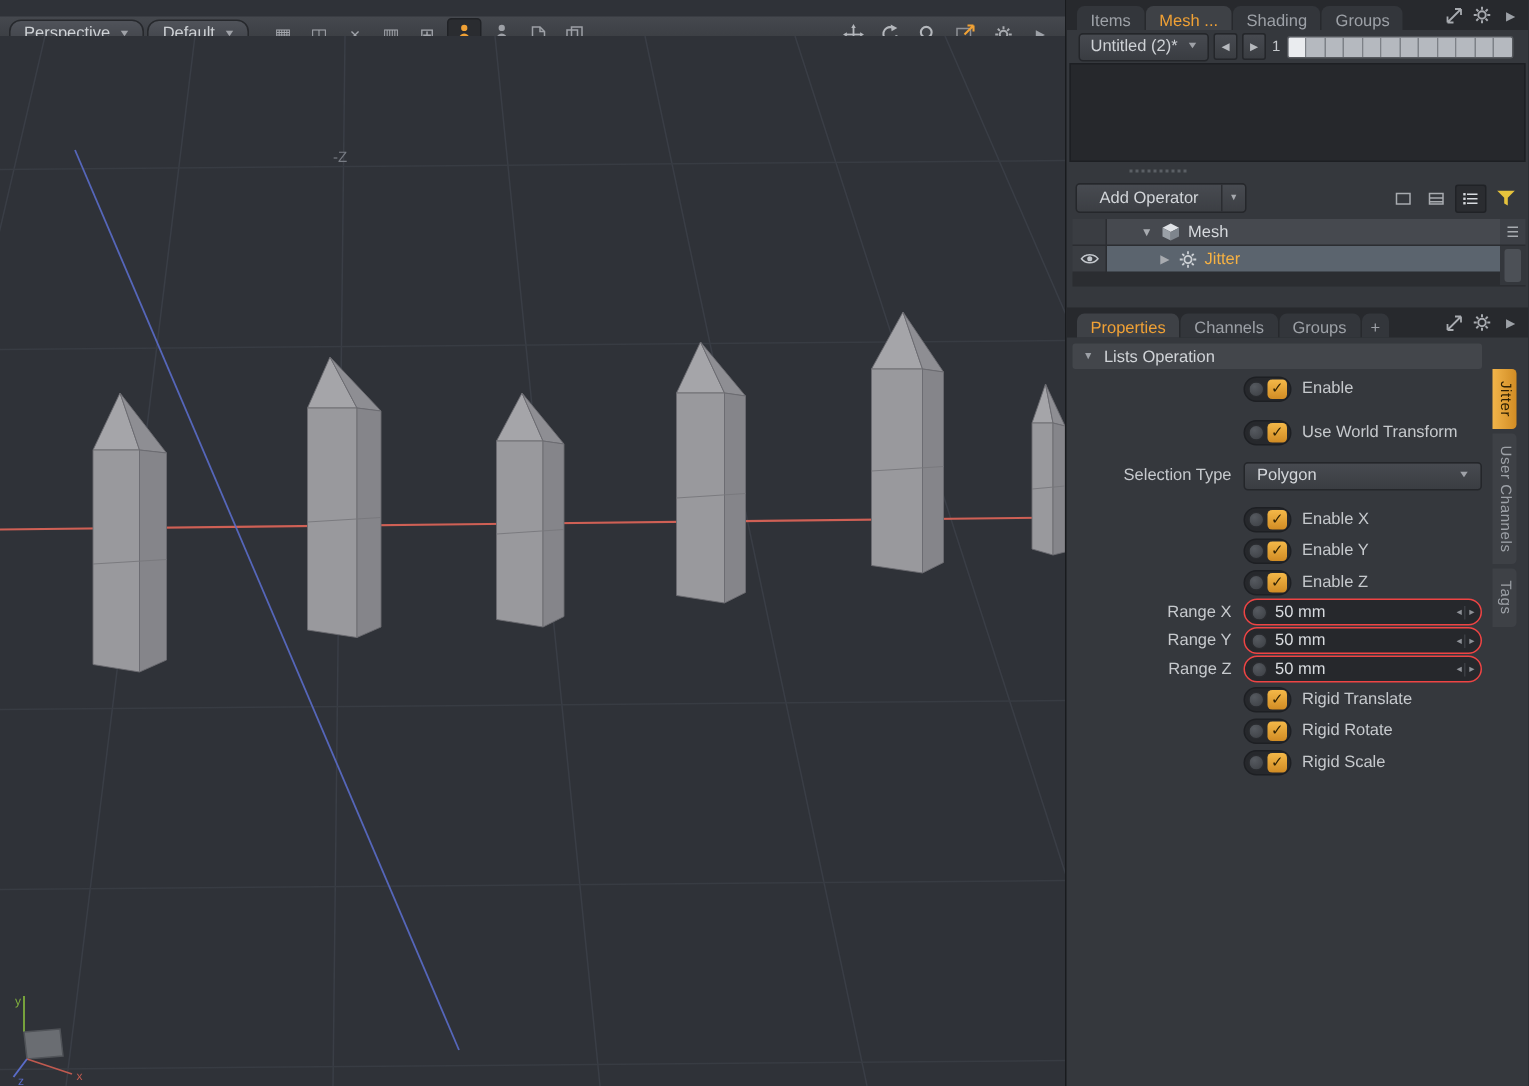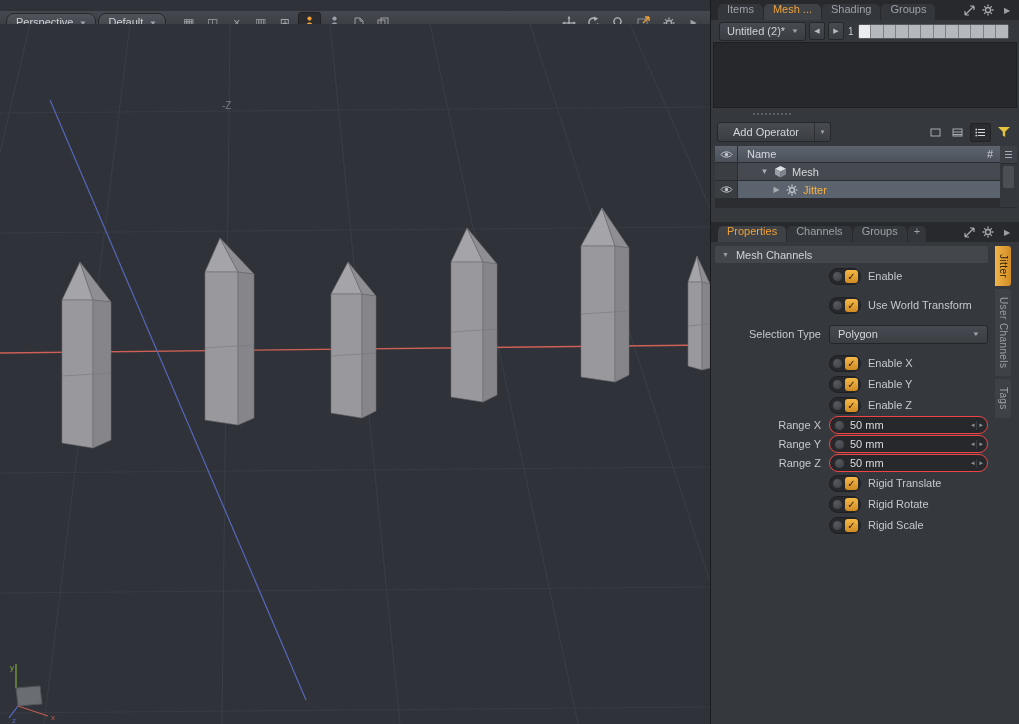--- a/index.html
+++ b/index.html
@@ -25,21 +25,21 @@
   .scene-svg{position:absolute;left:0;top:0}
   .axis-label{position:absolute;left:222px;top:76px;font-size:10px;color:#777b83}
   .hud{position:absolute;right:13px;bottom:6px;text-align:right;line-height:15px;color:#caccd1}
   .hud .hl{color:#f0a135}
   .gizmo{position:absolute;left:4px;bottom:0}
 
   
   .rpanel{position:absolute;left:710px;top:0;width:309px;height:724px;background:#35383d;
       border-left:1px solid #191b1e;box-sizing:border-box}
   .tabbar{height:20px;background:#27292d;display:flex;align-items:flex-end;padding-left:7px}
-  .tab{height:16px;display:flex;align-items:flex-start;padding:0 9px;margin-right:1px;
+  .tab{height:16px;display:flex;align-items:flex-end;padding:0 9px;margin-right:1px;
       background:#33363b;border-radius:5px 5px 0 0;color:#9da1a7;line-height:1}
   .tab.sel{background:#3e4146;color:#f0a135}
   .tab.plus{padding:0 6px}
   .baricons{margin-left:auto;display:flex;align-items:center;gap:5px;padding:0 5px 3px 0}
   .baricon{display:flex;align-items:center;justify-content:center;width:14px;height:14px}
   .tri{font-size:8px;color:#9da1a7}
 
   .scene-row{display:flex;align-items:center;gap:3px;height:22px;padding:0 10px 0 8px}
   .dd{display:flex;align-items:center;gap:7px;height:17px;background:linear-gradient(#474a50,#3a3d42);
       border:1px solid #24262a;border-radius:3px;padding:0 7px;color:#ced1d5}
@@ -399,32 +399,20 @@
         <div class="vbtn">
           <svg width="12" height="11" viewBox="0 0 12 11">
               <polygon points="0,0 12,0 7.2,4.8 7.2,10 4.8,8.6 4.8,4.8" fill="#e6c33c"></polygon>
             </svg>
         </div>
       </div>
     </div>
 
     <div class="ilist">
       <div class="listmain">
-        <div class="lrow head">
-          <div class="eyecell">
-            <svg width="13" height="9" viewBox="0 0 13 9">
-                <path d="M1 4.5 C3.5 1 9.5 1 12 4.5 C9.5 8 3.5 8 1 4.5 Z" fill="none" stroke="#c3c7cc"></path>
-                <circle cx="6.5" cy="4.5" r="1.7" fill="#c3c7cc"></circle>
-              </svg>
-          </div>
-          <div class="rowbody">
-            <span>Name</span>
-            <span class="right">#</span>
-          </div>
-        </div>
         <div class="lrow row-mesh">
           <div class="eyecell"></div>
           <div class="rowbody">
             <span class="indent1"></span>
             <span class="treearrow">▼</span>
             <svg width="13" height="13" viewBox="0 0 13 13">
                 <polygon points="6.5,1 12,3.8 6.5,6.6 1,3.8" fill="#dfe2e6"></polygon>
                 <polygon points="1,3.8 6.5,6.6 6.5,12.4 1,9.6" fill="#9aa0a7"></polygon>
                 <polygon points="12,3.8 6.5,6.6 6.5,12.4 12,9.6" fill="#7e858d"></polygon>
               </svg>
@@ -495,21 +483,21 @@
         </div>
         <div class="baricon">
             <span class="tri">▶</span>
           </div>
       </div>
     </div>
 
     <div class="pbody">
       <div class="section-hd">
         <span class="tri">▼</span>
-        <span>Mesh Channels</span>
+        <span>Lists Operation</span>
       </div>
 
       <div class="prow">
         <div class="plabel"></div>
         <div class="pctrl">
           <div class="toggle">
             <span class="knob"></span>
             <span class="chk">✓</span>
           </div>
           <span class="tlabel">Enable</span>

